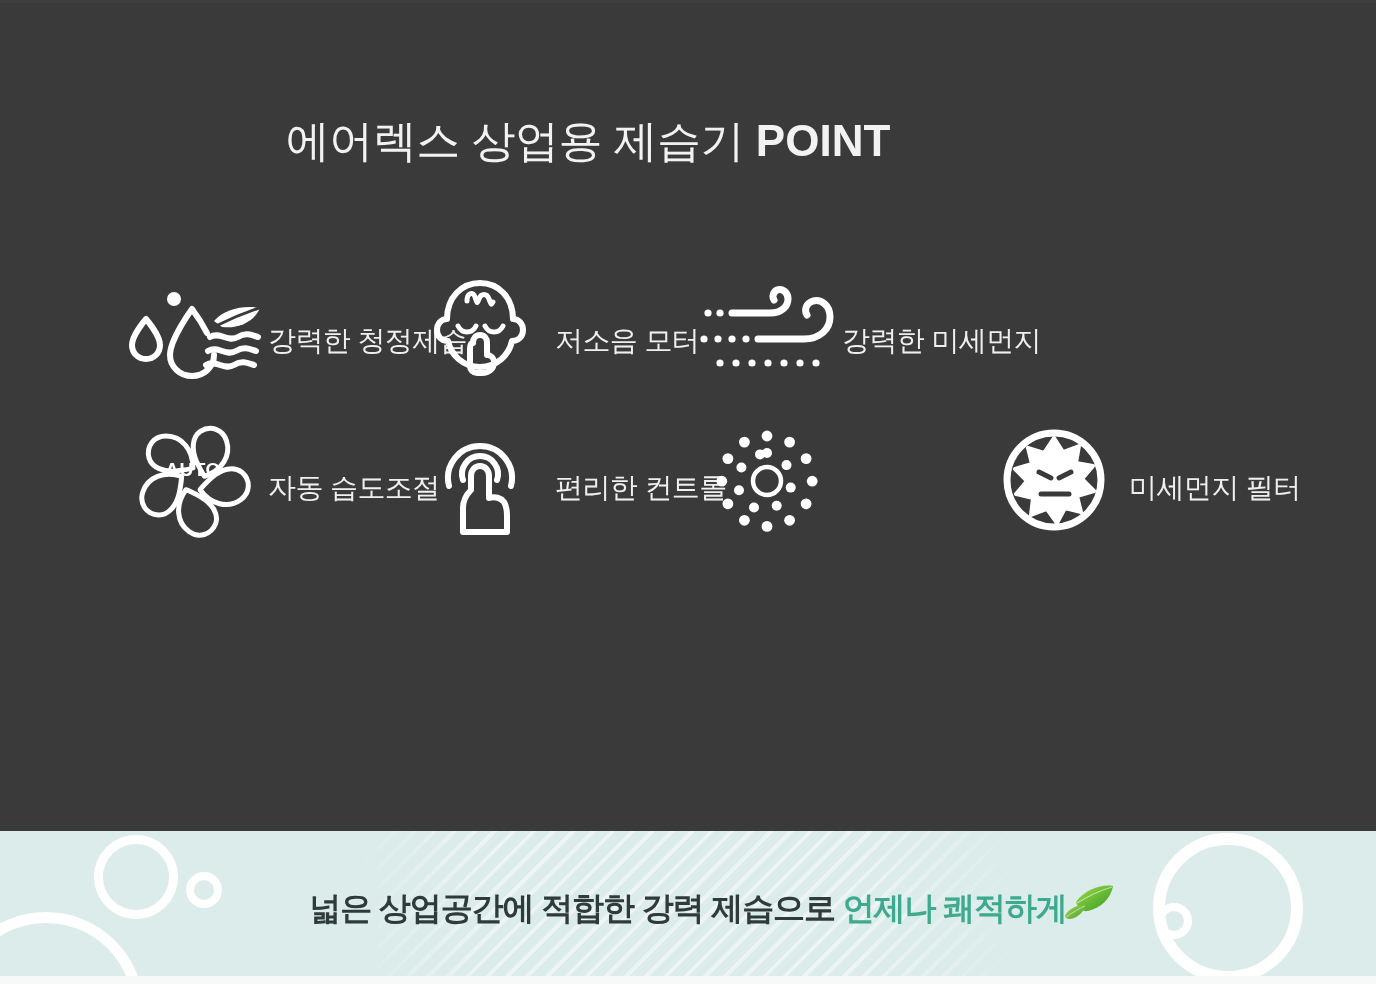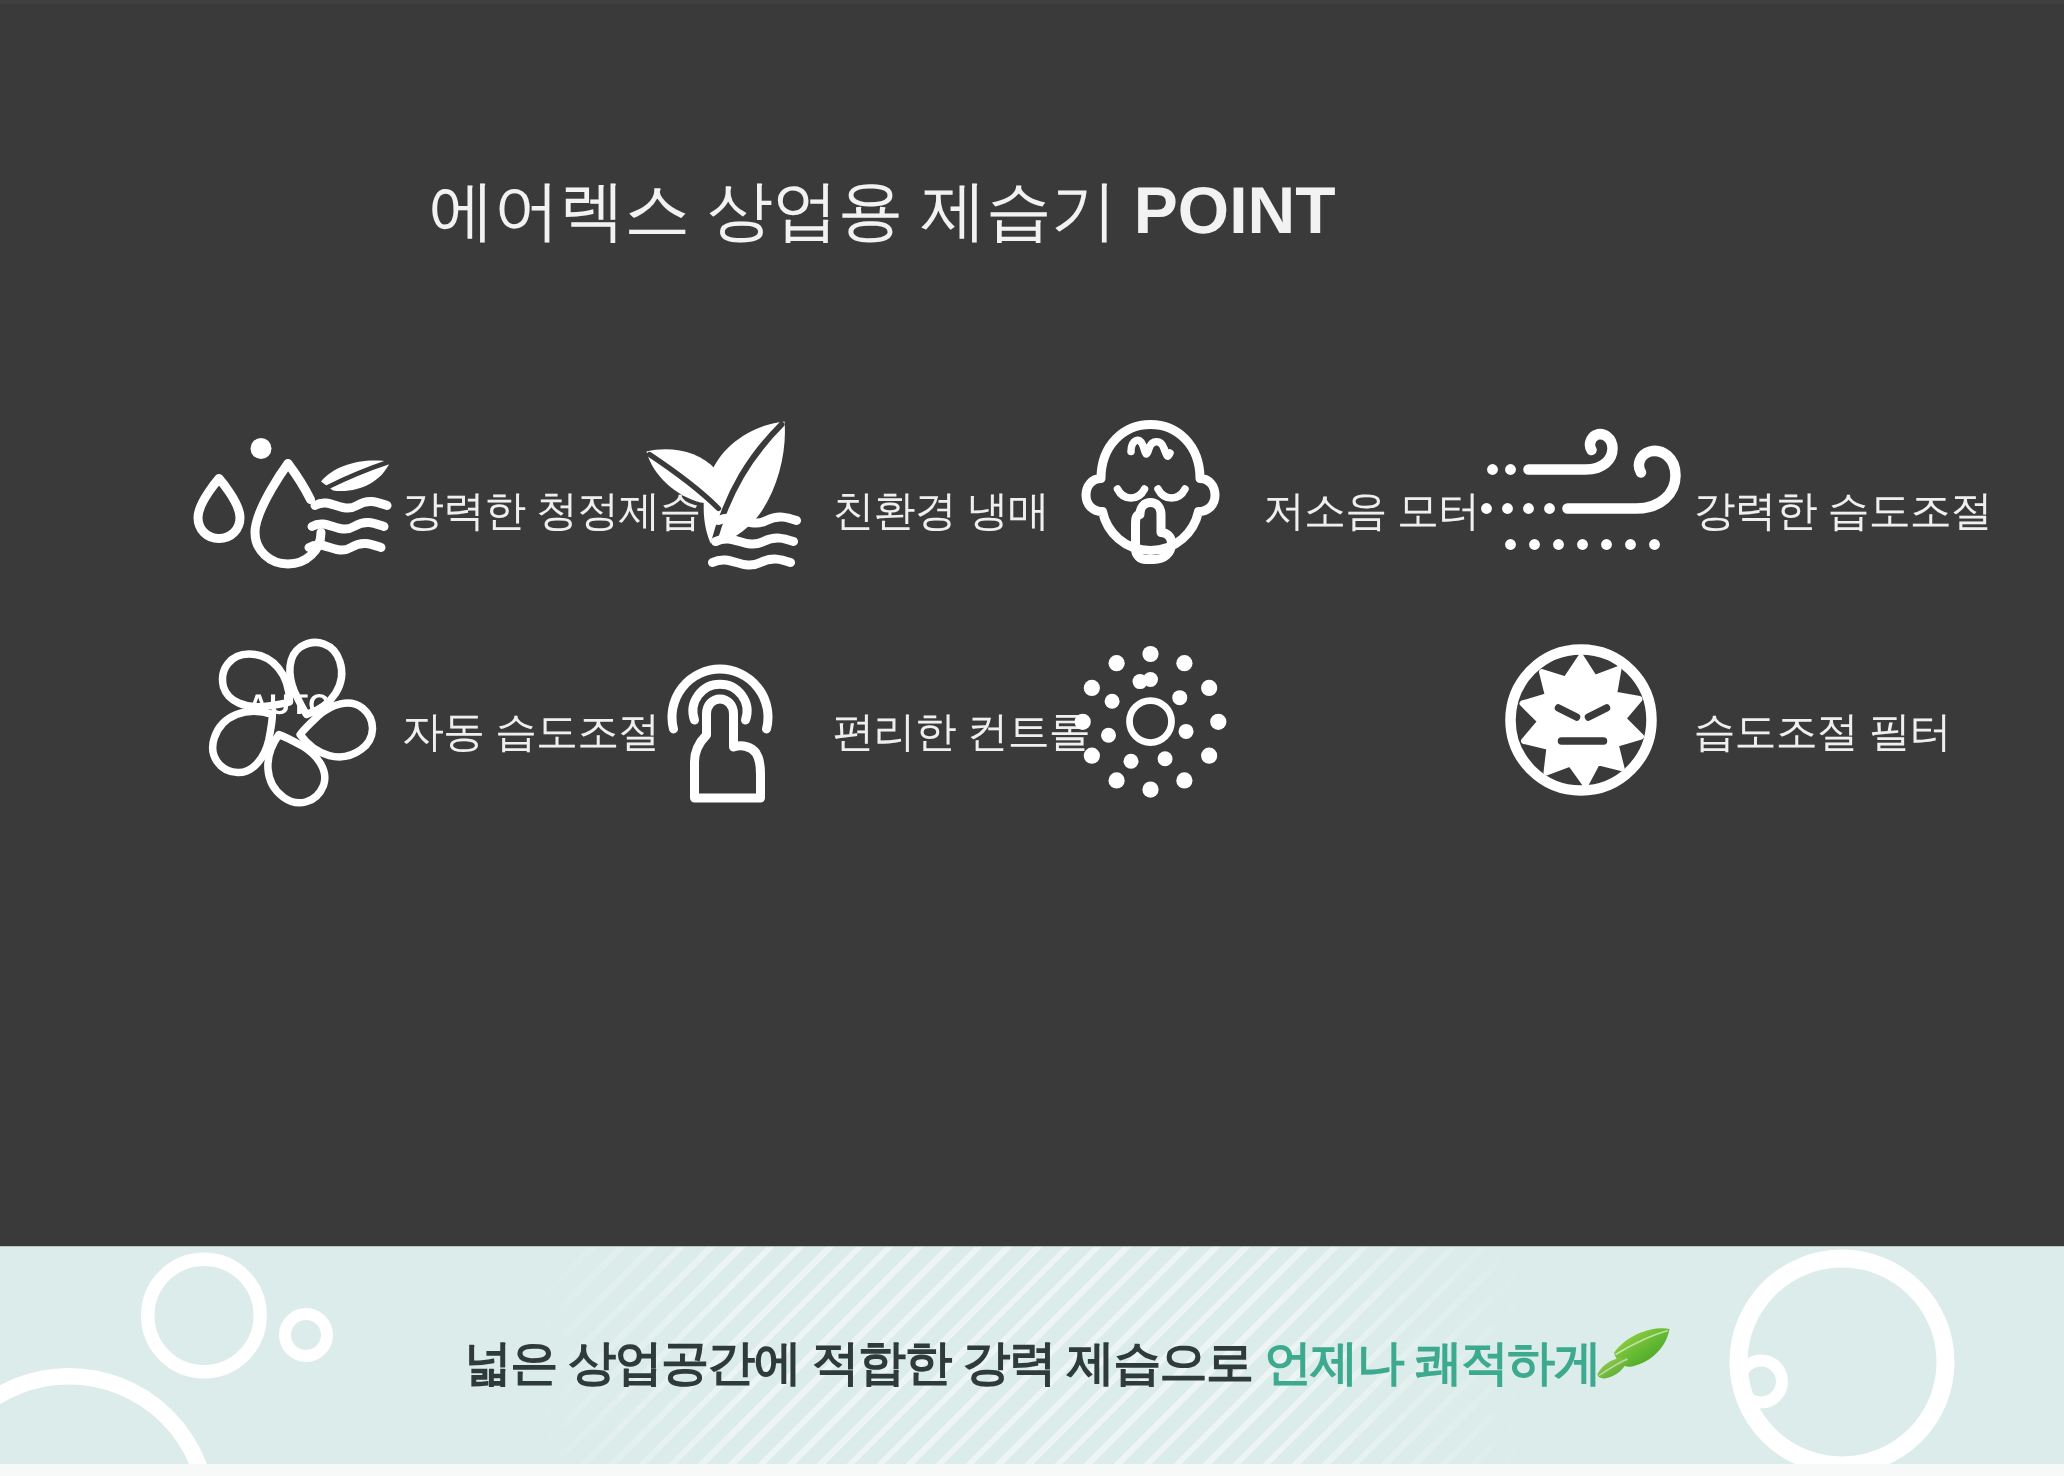--- a/index.html
+++ b/index.html
@@ -203,38 +203,20 @@
               <path d="M100 48 C112 42 126 36 141 31" stroke="#3a3a3a" stroke-width="3"></path>
 
               <path d="M92 60 C102 54 110 66 120 60 C128 55 134 58 140 60"></path>
               <path d="M90 74 C100 68 108 80 118 74 C126 69 132 72 138 74"></path>
               <path d="M88 88 C98 82 106 94 116 88 C124 83 130 86 136 88"></path>
             </svg>
           </div>
           <div class="feature-label">강력한 청정제습</div>
         </div>
 
-        <div class="feature-cell">
-          <div class="feature-icon">
-            <svg width="150" height="112" viewBox="0 0 150 112" fill="none" stroke="#ffffff" stroke-width="5" stroke-linecap="round" stroke-linejoin="round">
-
-              <path d="M70 88 C60 68 62 38 82 20 C94 9 108 5 118 4 C120 26 112 56 96 72 C88 80 78 85 70 88 Z" fill="#ffffff" stroke="none"></path>
-
-              <path d="M62 58 C46 54 30 40 26 24 C42 20 62 24 72 36 C77 42 80 50 81 57 C74 59 68 59 62 58 Z" fill="#ffffff" stroke="none"></path>
-
-              <path d="M116 6 C96 26 80 50 70 88" stroke="#3a3a3a" stroke-width="4"></path>
-              <path d="M28 26 C46 38 62 50 74 62" stroke="#3a3a3a" stroke-width="3.5"></path>
-
-              <path d="M74 70 C86 64 94 76 106 70 C114 66 120 68 126 70" stroke-width="6"></path>
-              <path d="M72 84 C84 78 92 90 104 84 C112 80 118 82 124 84" stroke-width="6"></path>
-              <path d="M70 98 C82 92 90 104 102 98 C110 94 116 96 122 98" stroke-width="6"></path>
-            </svg>
-          </div>
-          <div class="feature-label">친환경 냉매</div>
-        </div>
 
         <div class="feature-cell">
           <div class="feature-icon">
             <svg width="150" height="112" viewBox="0 0 150 112" fill="none" stroke="#ffffff" stroke-width="6" stroke-linecap="round" stroke-linejoin="round">
 
               <path d="M42 42
                        C42 20 57 6 75 6
                        C93 6 108 20 108 42
                        C114 42 118 47 118 53
                        C118 60 113 64 107 64
@@ -270,21 +252,21 @@
 
               <circle cx="28" cy="86" r="3.6" fill="#ffffff" stroke="none"></circle>
               <circle cx="44" cy="86" r="3.6" fill="#ffffff" stroke="none"></circle>
               <circle cx="60" cy="86" r="3.6" fill="#ffffff" stroke="none"></circle>
               <circle cx="76" cy="86" r="3.6" fill="#ffffff" stroke="none"></circle>
               <circle cx="92" cy="86" r="3.6" fill="#ffffff" stroke="none"></circle>
               <circle cx="108" cy="86" r="3.6" fill="#ffffff" stroke="none"></circle>
               <circle cx="124" cy="86" r="3.6" fill="#ffffff" stroke="none"></circle>
             </svg>
           </div>
-          <div class="feature-label">강력한 습도조절</div>
+          <div class="feature-label">강력한 미세먼지</div>
         </div>
 
       </div>
 
       <div class="feature-row row-2">
 
         <div class="feature-cell">
           <div class="feature-icon">
             <svg width="150" height="112" viewBox="0 0 150 112" fill="none" stroke="#ffffff" stroke-width="5" stroke-linecap="round" stroke-linejoin="round">
               <g>
@@ -361,21 +343,21 @@
 
               <path d="M75 14 L84 28 L100 22 L97 39 L114 42 L103 55 L115 67 L98 72 L102 88 L86 84 L78 99
                        L68 85 L52 91 L54 74 L37 70 L48 57 L36 45 L53 40 L49 24 L65 29 Z" fill="#ffffff" stroke="#ffffff" stroke-width="4" stroke-linejoin="round"></path>
 
               <path d="M60 48 L72 54" stroke="#3a3a3a" stroke-width="5" stroke-linecap="round"></path>
               <path d="M92 48 L80 54" stroke="#3a3a3a" stroke-width="5" stroke-linecap="round"></path>
 
               <path d="M62 70 L90 70" stroke="#3a3a3a" stroke-width="5" stroke-linecap="round"></path>
             </svg>
           </div>
-          <div class="feature-label">습도조절 필터</div>
+          <div class="feature-label">미세먼지 필터</div>
         </div>
 
       </div>
     </div>
   </div>
 
   <div class="banner">
     <div class="banner-stripes"></div>
   </div>
 

